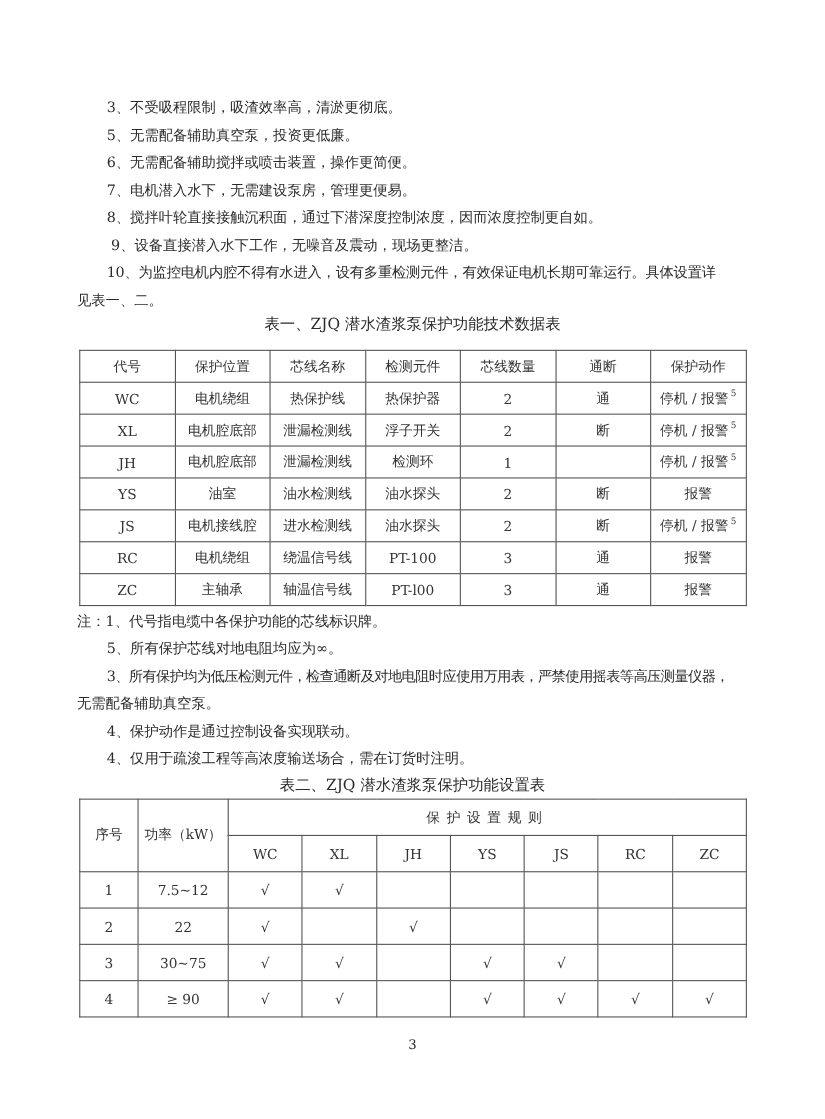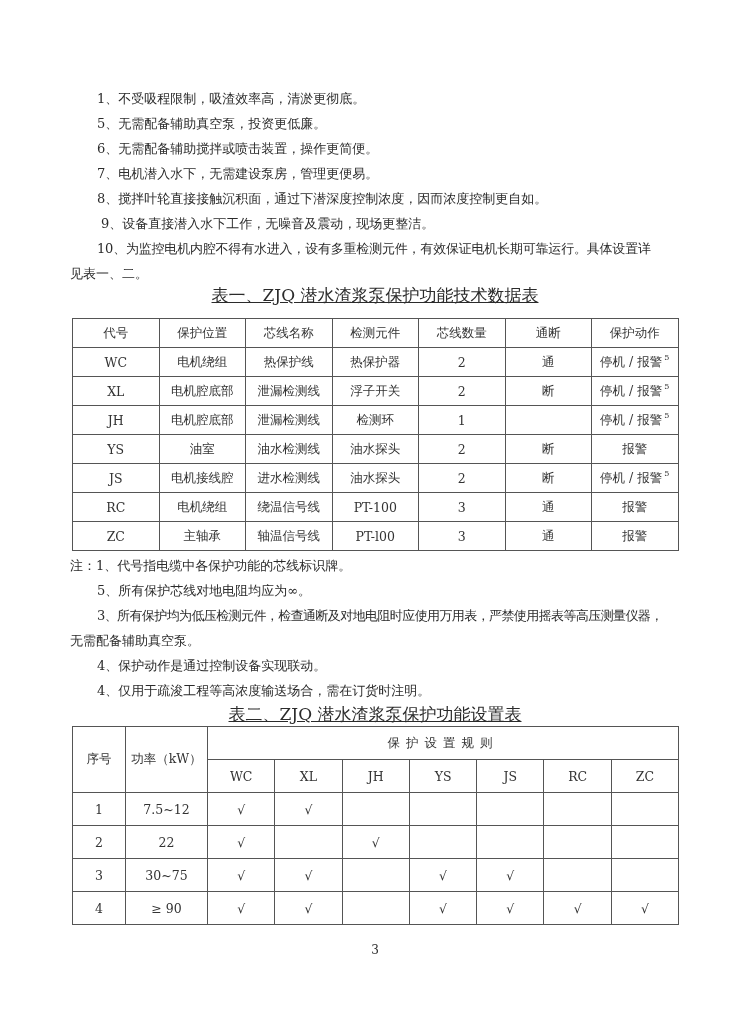--- a/index.html
+++ b/index.html
@@ -1,33 +1,33 @@
 <!DOCTYPE html>
 <html><head>
 <meta charset="utf-8">
 <style>
   html, body { margin:0; padding:0; }
   body { width:750px; height:1017px; background:#ffffff; position:relative; overflow:hidden;
          font-family:"DejaVu Serif", "Liberation Serif", serif; color:#2b2b2b; }
   .line { position:absolute; font-size:13px; line-height:16px; white-space:nowrap; }
-  .cap { position:absolute; left:0; width:750px; text-align:center; font-size:17px; line-height:16px;text-decoration:underline; }
+  .cap { position:absolute; left:0; width:750px; text-align:center; font-size:14px; line-height:16px; }
   table { position:absolute; border-collapse:collapse; table-layout:fixed; }
   td { border:1.4px solid #555; text-align:center; vertical-align:middle; padding:0; font-size:12.5px; color:#333; }
   #t1 { left:72px; top:318px; width:606px;padding-left:44px; }
   #t1 td { height:28px; }
   #t2 { left:72px; top:726px; width:606px; }
   #t2 td { height:32px; }
   #t2 .spaced { letter-spacing:6px; }
   sup { font-size:8px; vertical-align:6px; margin-left:2px; }
   .pn { position:absolute; left:0; width:750px; text-align:center; top:943px; font-size:12px; }
 </style>
 </head>
 <body>
 
-<div class="line" style="left:97px;top:91px">1、不受吸程限制，吸渣效率高，清淤更彻底。</div>
+<div class="line" style="left:97px;top:91px">3、不受吸程限制，吸渣效率高，清淤更彻底。</div>
 <div class="line" style="left:97px;top:116px">5、无需配备辅助真空泵，投资更低廉。</div>
 <div class="line" style="left:97px;top:141px">6、无需配备辅助搅拌或喷击装置，操作更简便。</div>
 <div class="line" style="left:97px;top:166px">7、电机潜入水下，无需建设泵房，管理更便易。</div>
 <div class="line" style="left:97px;top:191px">8、搅拌叶轮直接接触沉积面，通过下潜深度控制浓度，因而浓度控制更自如。</div>
 <div class="line" style="left:101px;top:216px">9、设备直接潜入水下工作，无噪音及震动，现场更整洁。</div>
 <div class="line" style="left:97px;top:241px;letter-spacing:-0.2px">10、为监控电机内腔不得有水进入，设有多重检测元件，有效保证电机长期可靠运行。具体设置详</div>
 <div class="line" style="left:70px;top:266px">见表一、二。</div>
 
 <div class="cap" style="top:287px">表一、ZJQ 潜水渣浆泵保护功能技术数据表</div>
 

